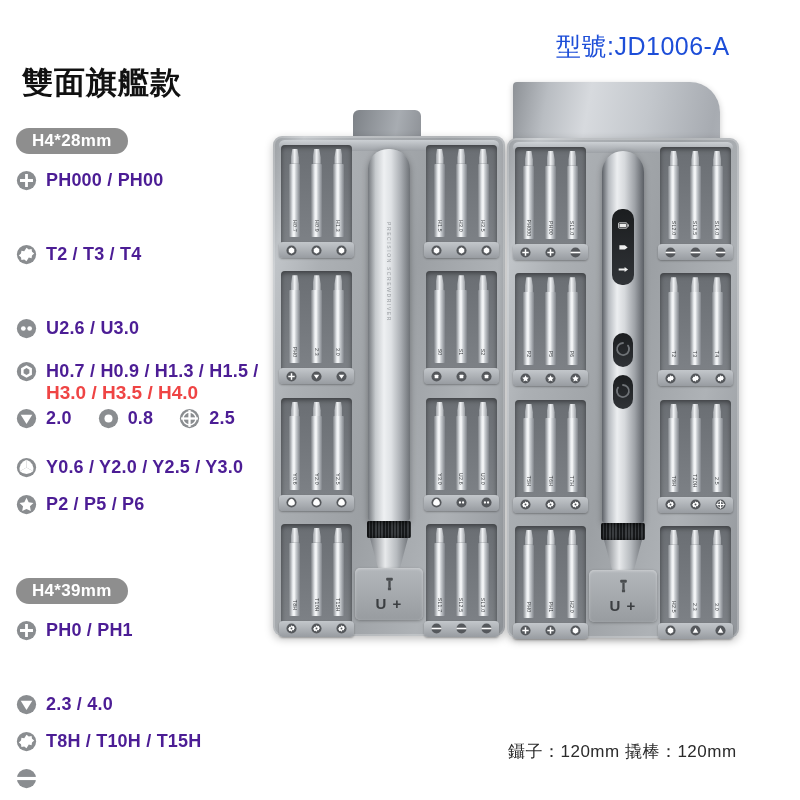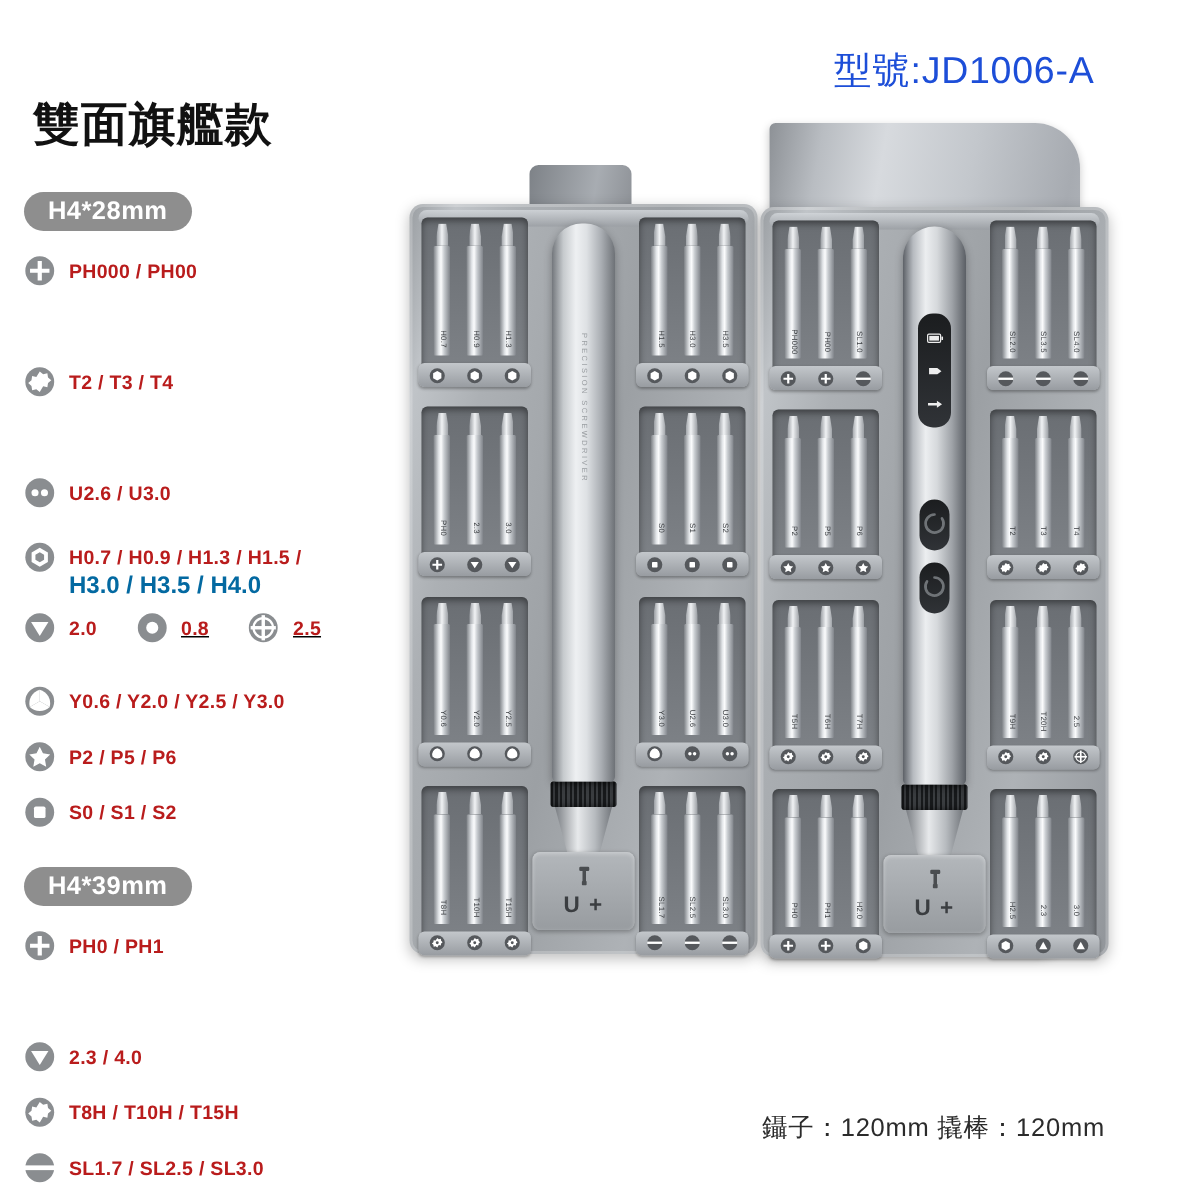--- a/index.html
+++ b/index.html
@@ -40,32 +40,32 @@
   }
   #badge-28{top:128px;}
   #badge-39{top:578px;}
 
   .spec-row{
     position:absolute;left:16px;
     display:flex;align-items:center;
     height:24px;
   }
   .spec-text{
-    font-size:13px;font-weight:bold;color:#b91c1c;
+    font-size:18px;font-weight:bold;color:#4c1d95;
     white-space:nowrap;letter-spacing:0.2px;text-align:center;
   }
   .cont-line{
     position:absolute;left:46px;
-    font-size:16px;font-weight:bold;color:#0369a1;white-space:nowrap;
+    font-size:19px;font-weight:bold;color:#ef4444;white-space:nowrap;
   }
   .ico{
     width:21px;height:21px;margin-right:9px;flex:0 0 21px;
     display:block;
   }
-  .gap-pair{display:flex;align-items:center;text-decoration:underline;}
+  .gap-pair{display:flex;align-items:center;}
   .gap-pair .ico{margin-left:26px;}
 
   
   #photo{position:absolute;left:255px;top:60px;width:545px;height:700px;}
 
   
   .alu{
     position:absolute;
     background:linear-gradient(100deg,#8d9196 0%,#b9bdc2 12%,#d7dade 26%,#c3c7cc 46%,#a7abb1 68%,#babec3 84%,#8b8f95 100%);
     border-radius:6px 26px 26px 6px;
@@ -278,27 +278,20 @@
       </svg>
     <span class="spec-text">Y0.6 / Y2.0 / Y2.5 / Y3.0</span>
   </div>
   <div class="spec-row" style="top:492px">
     <svg class="ico" viewBox="0 0 24 24">
         <circle cx="12" cy="12" r="11" fill="#8a8d90"></circle>
         <path d="M12 4.4l2.45 5 5.5.8-3.98 3.88.94 5.48L12 17l-4.91 2.56.94-5.48L4.05 10.2l5.5-.8z" fill="#fff"></path>
       </svg>
     <span class="spec-text">P2 / P5 / P6</span>
   </div>
-  <div class="spec-row" style="top:529px">
-    <svg class="ico" viewBox="0 0 24 24">
-        <circle cx="12" cy="12" r="11" fill="#8a8d90"></circle>
-        <rect x="7.6" y="7.6" width="8.8" height="8.8" rx="1.4" fill="#fff"></rect>
-      </svg>
-    <span class="spec-text">S0 / S1 / S2</span>
-  </div>
 
   <div class="spec-row" style="top:618px">
     <svg class="ico" viewBox="0 0 24 24">
         <circle cx="12" cy="12" r="11" fill="#8a8d90"></circle>
         <path d="M10.4 4.6h3.2v5.8h5.8v3.2h-5.8v5.8h-3.2v-5.8H4.6v-3.2h5.8z" fill="#fff"></path>
       </svg>
     <span class="spec-text">PH0 / PH1</span>
   </div>
   <div class="spec-row" style="top:692px">
     <svg class="ico" viewBox="0 0 24 24">
@@ -312,21 +305,20 @@
         <circle cx="12" cy="12" r="11" fill="#8a8d90"></circle>
         <path d="M12 4.2l2.6 2.1 3.2-.7.5 3.2 2.5 2.1-2.5 2.1-.5 3.2-3.2-.7L12 19.8l-2.6-2.1-3.2.7-.5-3.2L3.2 13l2.5-2.1.5-3.2 3.2.7z" fill="#fff"></path>
       </svg>
     <span class="spec-text">T8H / T10H / T15H</span>
   </div>
   <div class="spec-row" style="top:766px">
     <svg class="ico" viewBox="0 0 24 24">
         <circle cx="12" cy="12" r="11" fill="#8a8d90"></circle>
         <rect x="0" y="10.2" width="24" height="3.6" fill="#fff"></rect>
       </svg>
-    <span class="spec-text">SL1.7 / SL2.5 / SL3.0</span>
   </div>
 
   <div id="photo">
 
     <div class="alu" id="alu-main"></div>
     <div class="alu" id="alu-cap"></div>
 
     <div class="tray" id="tray-left">
       <div class="tray-lip"></div>
 

